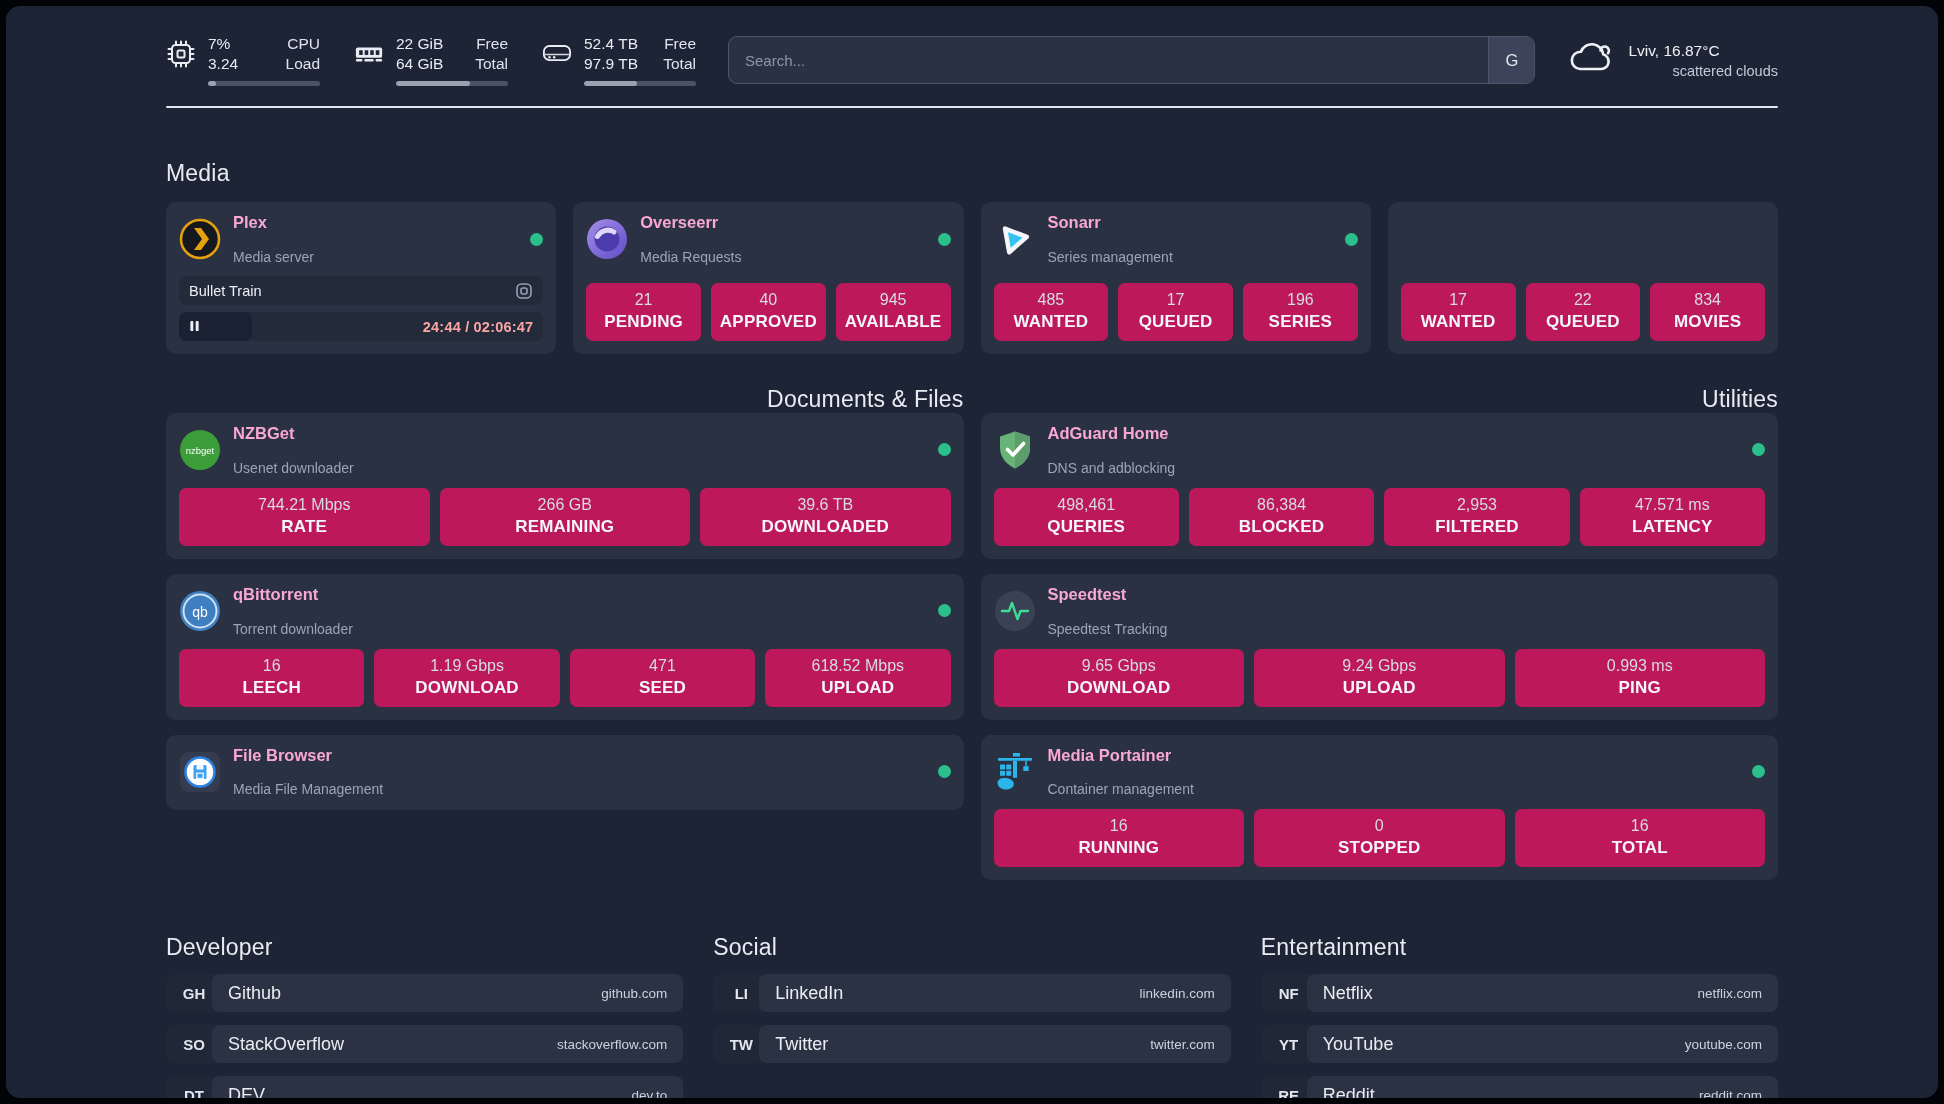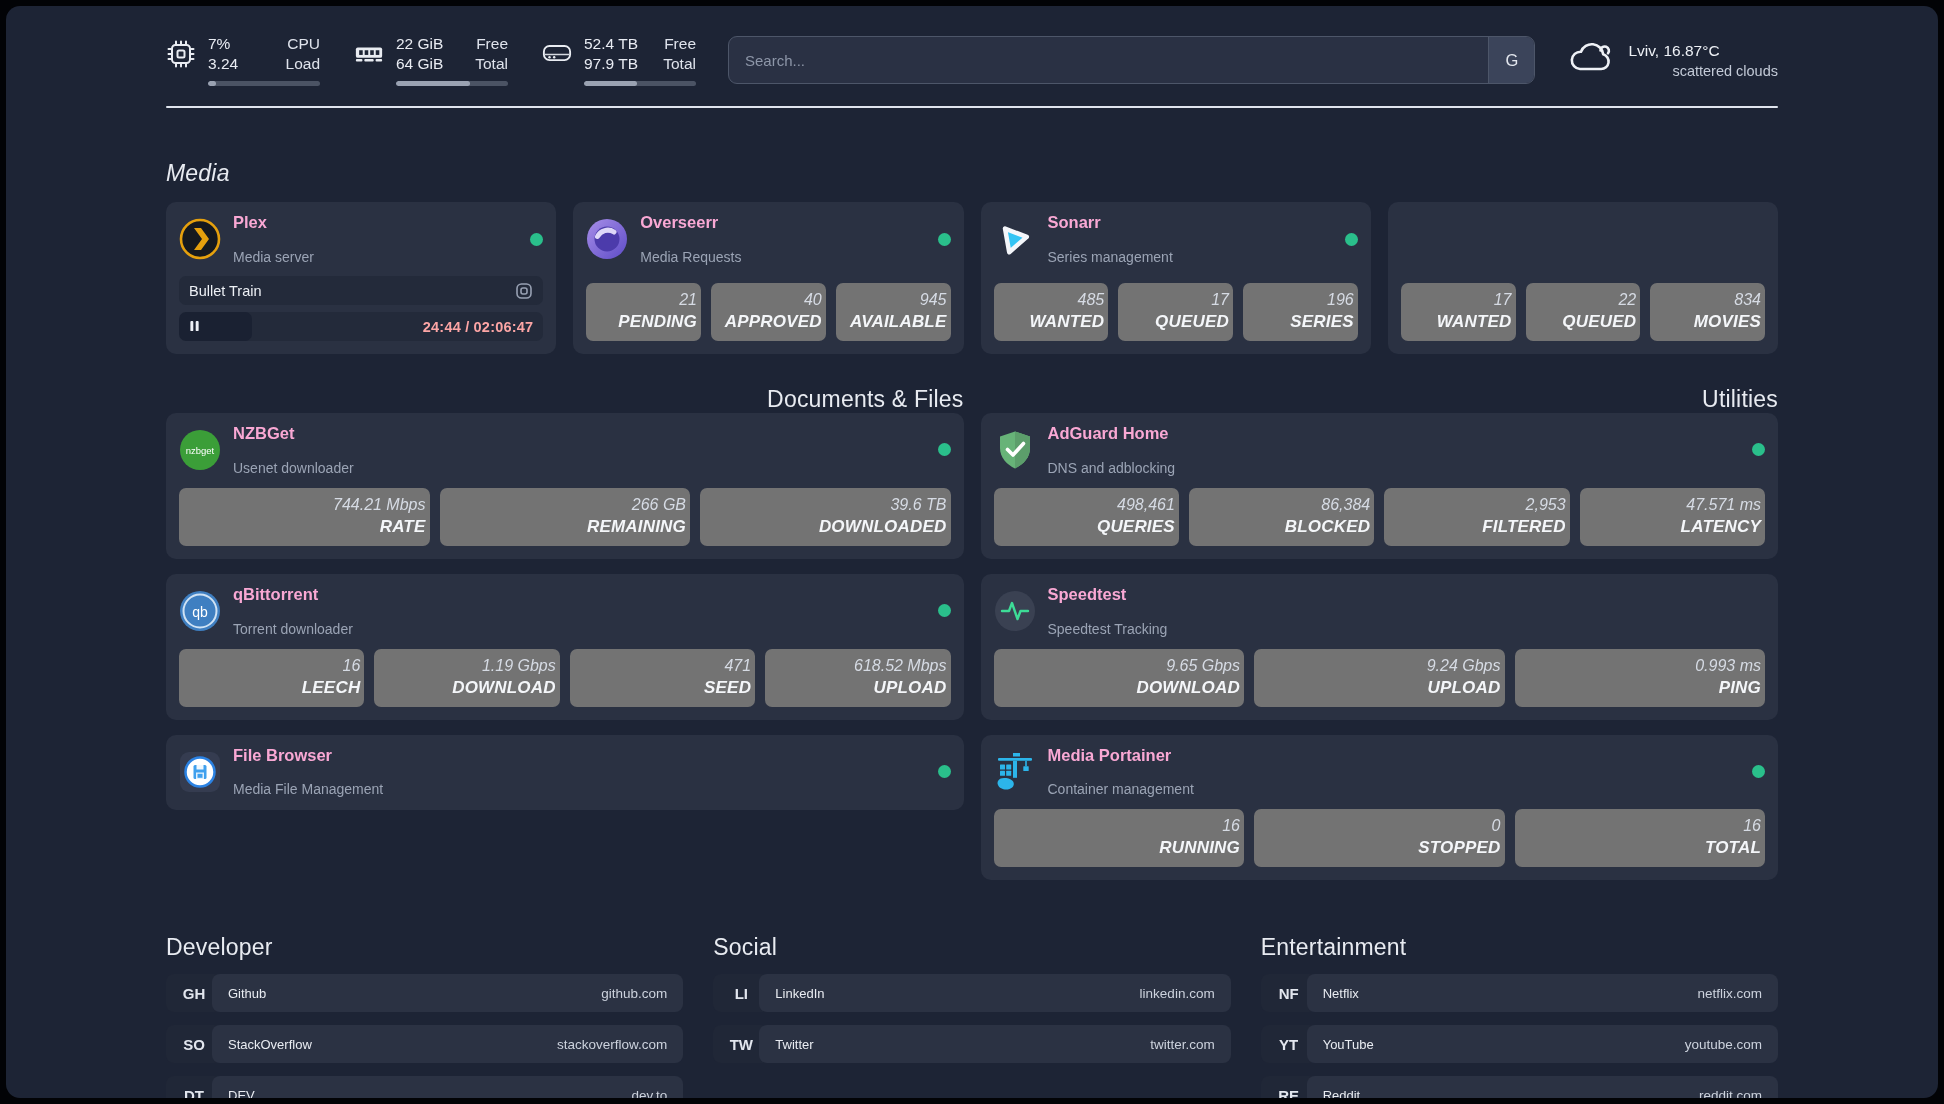--- a/index.html
+++ b/index.html
@@ -28,34 +28,34 @@
     justify-content:center;color:#e3e7ee;font-size:16.5px;cursor:pointer;border-radius:0 8px 8px 0;}
 
   .weather{display:flex;gap:13px;align-items:center;color:#eef1f6;}
   .weather .w1{font-size:15.5px;font-weight:500;}
   .weather .w2{font-size:14.5px;color:#c3cad7;margin-top:3px;margin-left:44px;}
 
   .divider{margin-top:20px;height:2px;background:#dfe4ed;border-radius:1px;}
 
   
   .section-title{font-size:23px;color:#e8ebf1;font-weight:500;letter-spacing:.2px;}
-  .media-title{margin-top:52px;margin-bottom:15px;font-style:italic;}
+  .media-title{margin-top:52px;margin-bottom:15px;}
   .media-grid{display:grid;grid-template-columns:repeat(4,1fr);gap:17px;align-items:stretch;}
 
   .card{background:#2a3142;border-radius:10px;padding:11px 13px 13px;display:flex;flex-direction:column;}
   .card-head{display:flex;align-items:center;gap:12px;}
   .appicon{width:42px;height:42px;flex:none;display:flex;align-items:center;justify-content:center;}
   .appicon svg{width:42px;height:42px;}
   .card-titles{min-width:0;}
   .card-title{font-size:16.5px;font-weight:600;color:#f9a8d4;line-height:1.2;}
   .card-sub{font-size:14px;color:#9ba4b5;margin-top:16px;}
   .dot{width:13px;height:13px;border-radius:50%;background:var(--status-online,#2abf8b);margin-left:auto;flex:none;}
 
   .stats{display:grid;gap:10px;margin-top:auto;padding-top:12px;}
-  .statbox{background:#737373;border-radius:7px;padding:8px 4px 9px;text-align:right;font-style:italic;}
+  .statbox{background:#be185d;border-radius:7px;padding:8px 4px 9px;text-align:center;}
   .stat-value{font-size:16px;color:#d6dbe4;}
   .stat-label{font-size:17px;font-weight:700;color:#f4f6f9;margin-top:3px;letter-spacing:.2px;}
 
   
   .player{margin-top:auto;padding-top:11px;display:flex;flex-direction:column;gap:7px;}
   .prow{background:#232a3a;border-radius:7px;height:29px;display:flex;align-items:center;padding:0 10px;}
   .prow-title{font-size:14.5px;color:#edf0f5;}
   .prow .cam{margin-left:auto;display:flex;}
   .pbar{padding:0;position:relative;overflow:hidden;}
   .pbar-fill{height:100%;background:#1a2132;border-radius:7px;display:flex;align-items:center;padding-left:10px;}
@@ -67,21 +67,21 @@
   .col .card:last-child{margin-bottom:0;}
 
   
   .links{margin-top:54px;display:grid;grid-template-columns:1fr 1fr 1fr;gap:30px;padding-bottom:40px;}
   .linkcol .section-title{margin-bottom:3px;}
   .linkrow{display:flex;height:38px;margin-top:13px;align-items:stretch;}
   .linktag{width:56px;background:#202737;border-radius:8px;display:flex;align-items:center;justify-content:center;
     font-weight:700;font-size:15px;color:#e2e6ee;flex:none;}
   .linkbody{flex:1;margin-left:-10px;background:#2b3243;border-radius:8px;display:flex;align-items:center;
     justify-content:space-between;padding:0 16px;position:relative;}
-  .linkname{font-size:13px;color:#e9ecf2;}
+  .linkname{font-size:18px;color:#e9ecf2;}
   .linkurl{font-size:13.5px;color:#ccd2dd;}
 </style>
 </head>
 <body>
 
 <div class="frame">
 <div class="page">
 
   <div class="header">
     <div class="hstats">

